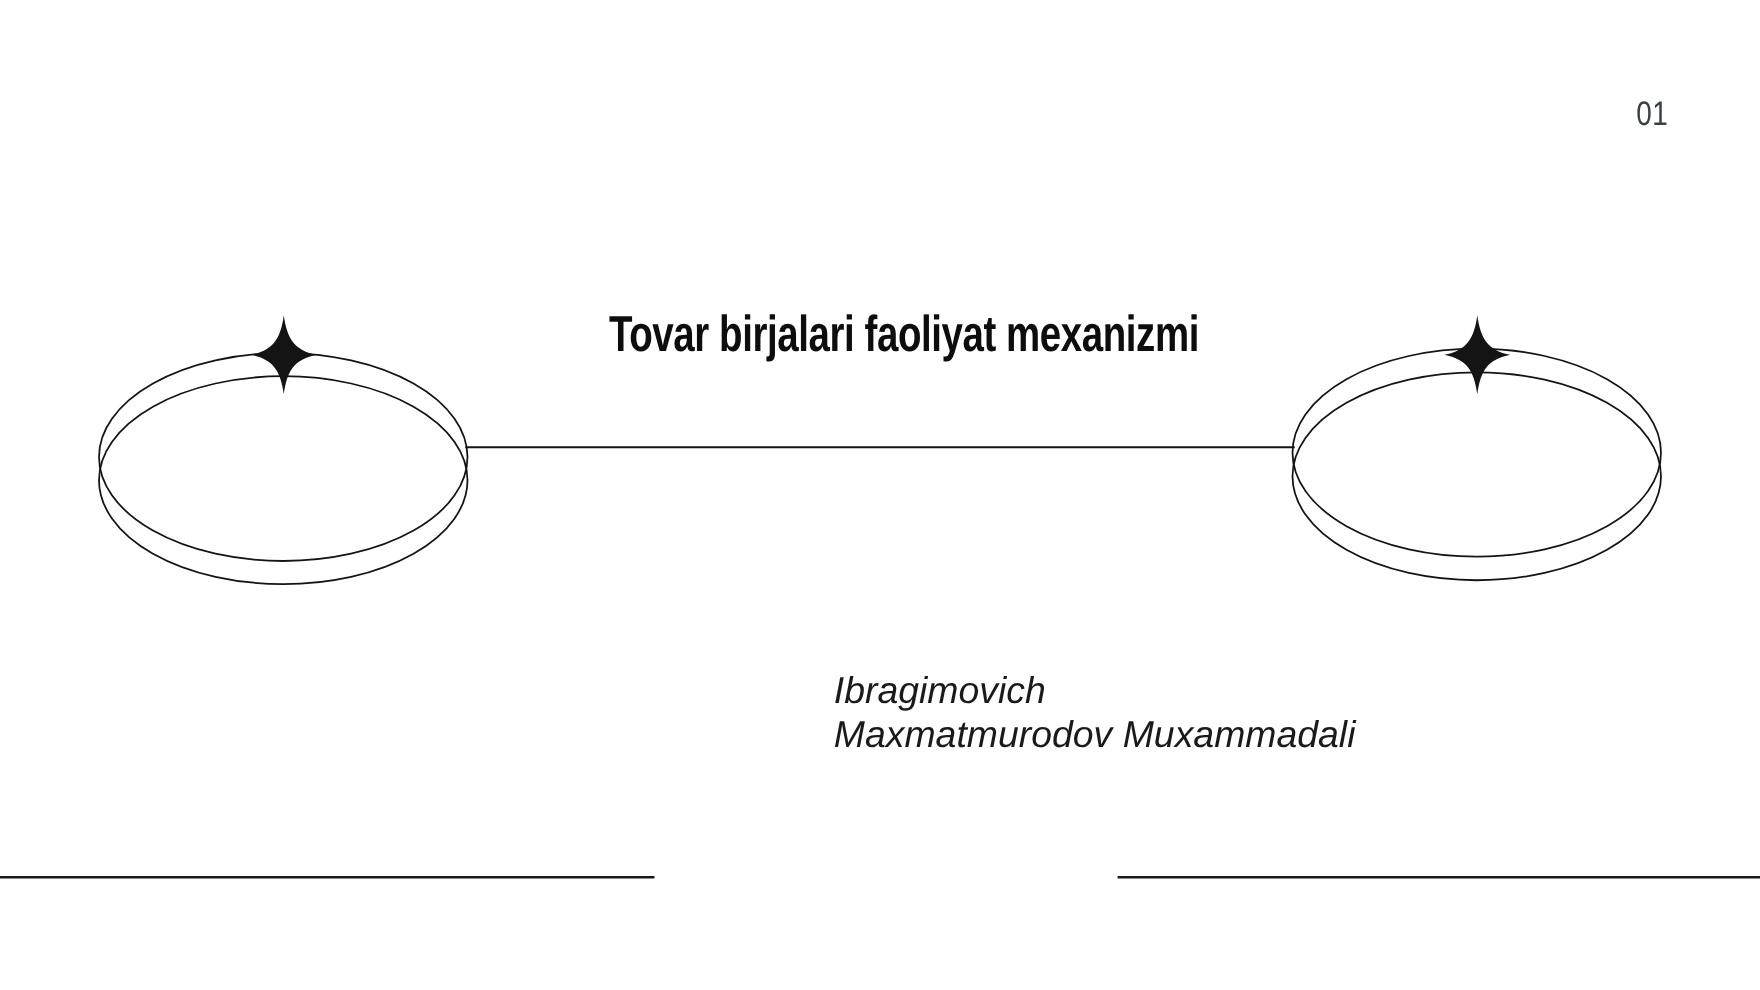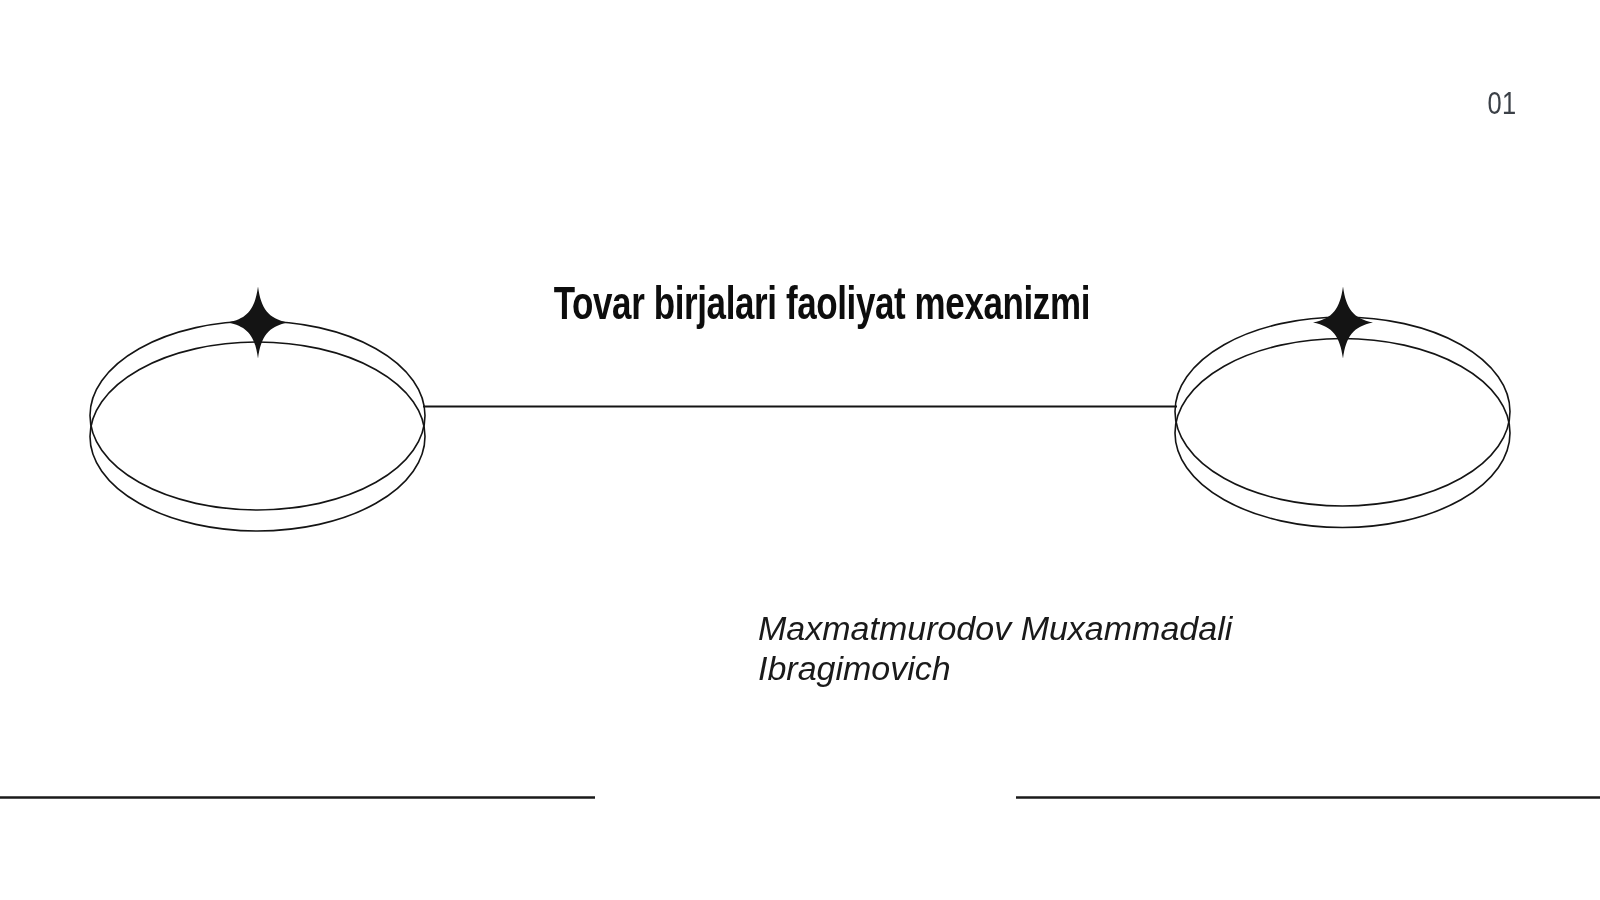--- a/index.html
+++ b/index.html
@@ -81,17 +81,17 @@
 
     <line x1="0" y1="797.5" x2="595" y2="797.5" stroke-width="2.4" stroke="#1a1a1a"></line>
     <line x1="1016" y1="797.5" x2="1600" y2="797.5" stroke-width="2.4" stroke="#1a1a1a"></line>
   </svg>
 
   <div class="title-wrap">
     <h1 class="title" style="margin:0; font-weight:700;">Tovar birjalari faoliyat mexanizmi</h1>
   </div>
 
   <div class="author">
+    <div>Ibragimovich</div>
     <div>Maxmatmurodov Muxammadali</div>
-    <div>Ibragimovich</div>
   </div>
 
 </div>
 
 </body></html>

